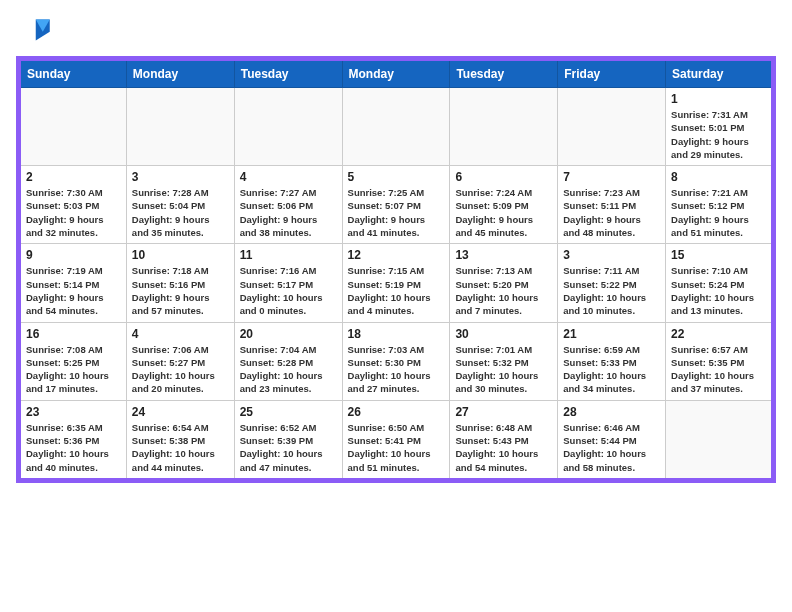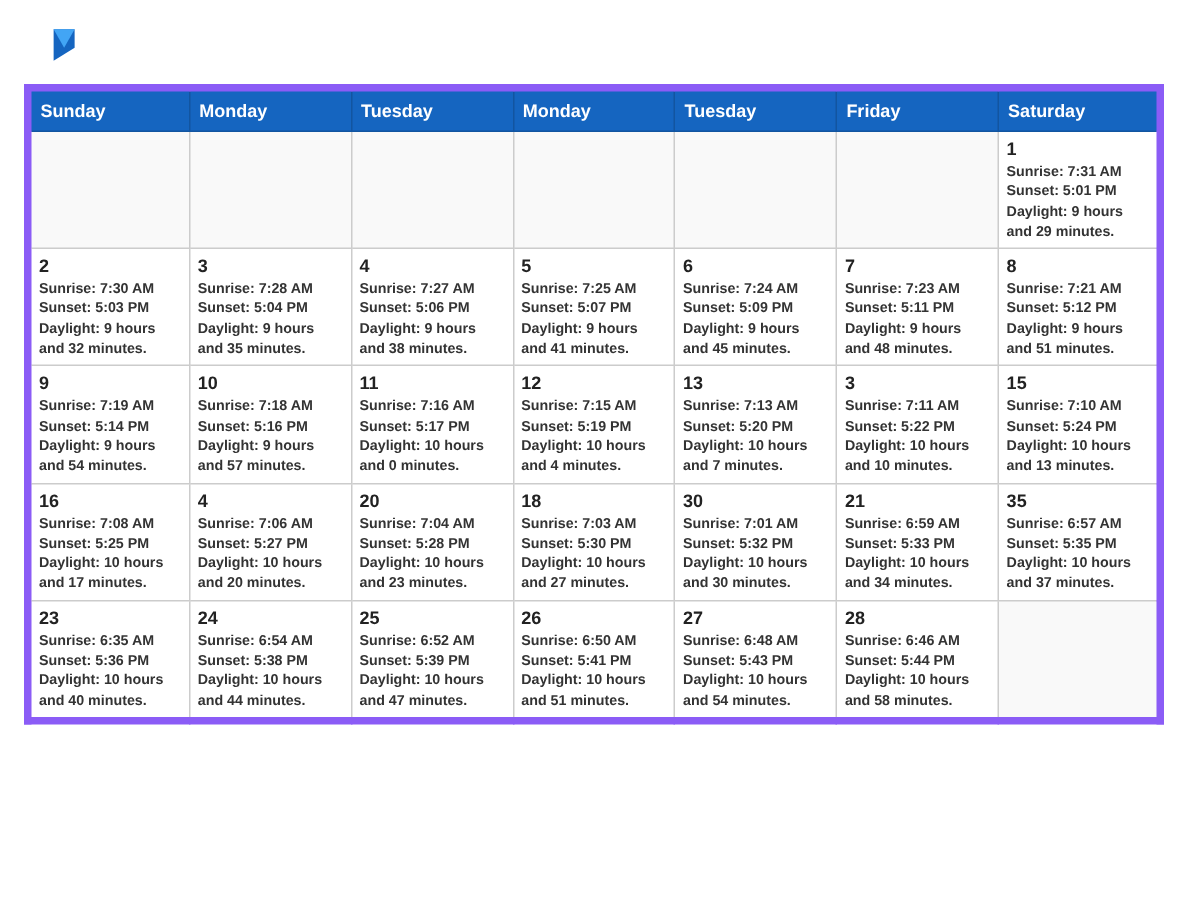--- a/index.html
+++ b/index.html
@@ -252,21 +252,21 @@
 Sunset: 5:32 PM
 Daylight: 10 hours and 30 minutes.</div>
         </td>
         <td>
           <span class="day-num">21</span>
           <div class="day-info">Sunrise: 6:59 AM
 Sunset: 5:33 PM
 Daylight: 10 hours and 34 minutes.</div>
         </td>
         <td>
-          <span class="day-num">35</span>
+          <span class="day-num">22</span>
           <div class="day-info">Sunrise: 6:57 AM
 Sunset: 5:35 PM
 Daylight: 10 hours and 37 minutes.</div>
         </td>
       </tr>
       <tr>
         <td>
           <span class="day-num">23</span>
           <div class="day-info">Sunrise: 6:35 AM
 Sunset: 5:36 PM

